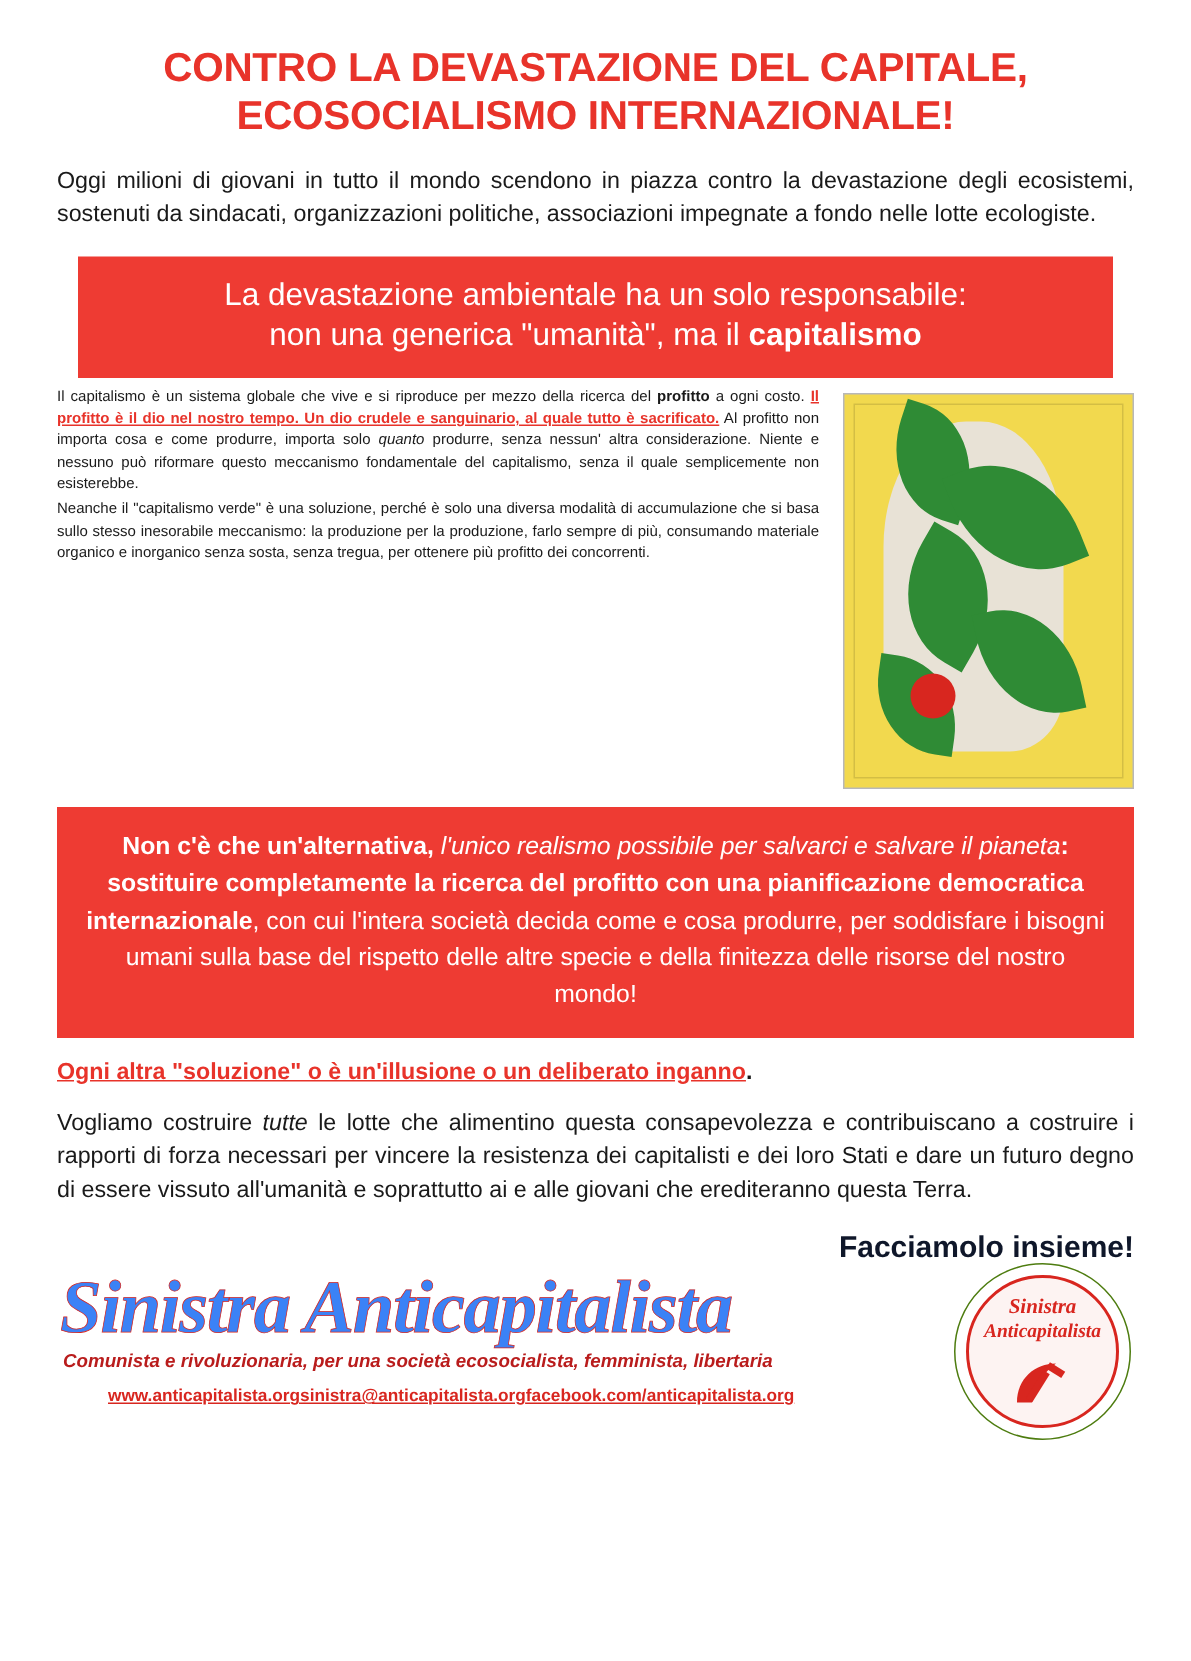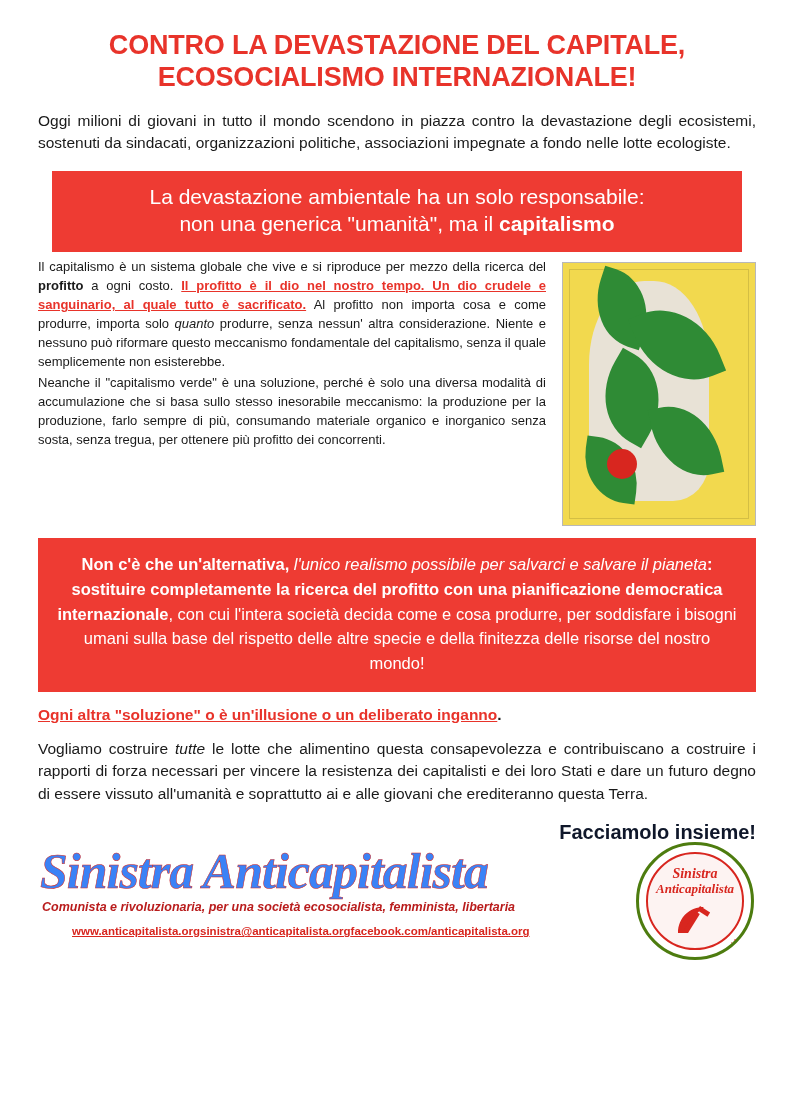--- a/index.html
+++ b/index.html
@@ -63,21 +63,21 @@
     line-height: 1.5;
     margin: 6px 0 14px 0;
     padding: 14px 16px 16px 16px;
     text-align: center;
   }
   .redbox-2 b { font-weight: bold; margin-top: 44px; }
   .redbox-2 i { font-style: italic; }
 
   
   .body-text {
-    font-size: 13px;
+    font-size: 10px;
     line-height: 1.46;
     text-align: justify;
     margin: 0;
   }
   .body-text b { font-weight: bold; }
   .body-text i { font-style: italic; }
   .red-underline {
     color: #e8332a;
     font-weight: bold;
     text-decoration: underline;
@@ -160,21 +160,21 @@
   .logo-links span { text-decoration: underline; }
 
   .badge {
     position: absolute;
     right: 2px;
     top: -4px;
     width: 118px;
     height: 118px;
     border-radius: 50%;
     background: #ffffff;
-    border: 3px solid #4d7c0f;
+    border: 1px solid #4d7c0f;
     box-sizing: border-box;
     overflow: hidden;
   }
   .badge-inner {
     position: absolute;
     left: 7px; top: 7px; right: 7px; bottom: 7px;
     border-radius: 50%;
     border: 2px solid #d8261f;
     background: #fdf3f2;
   }

